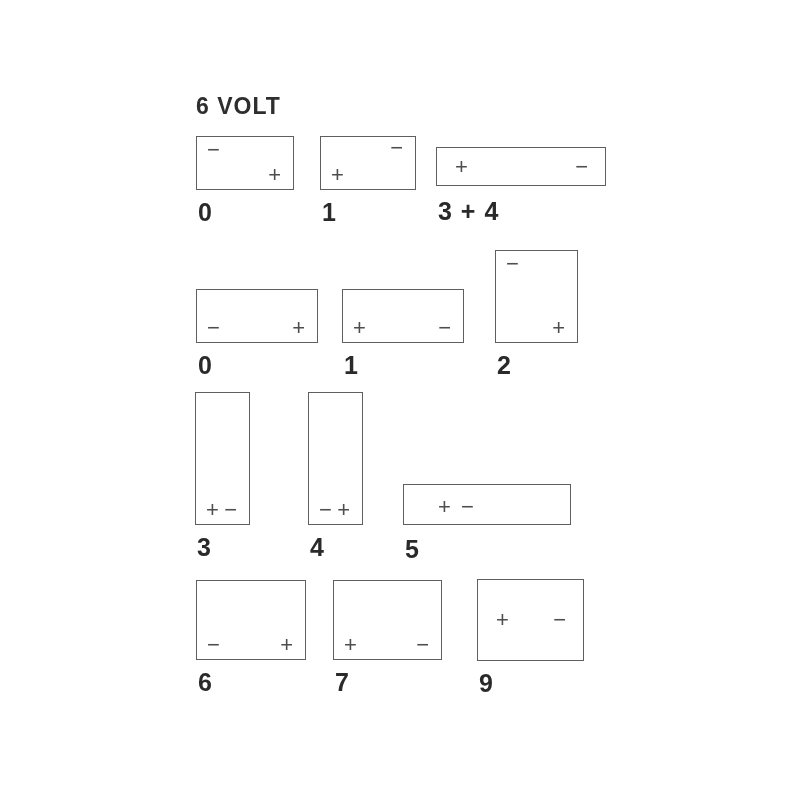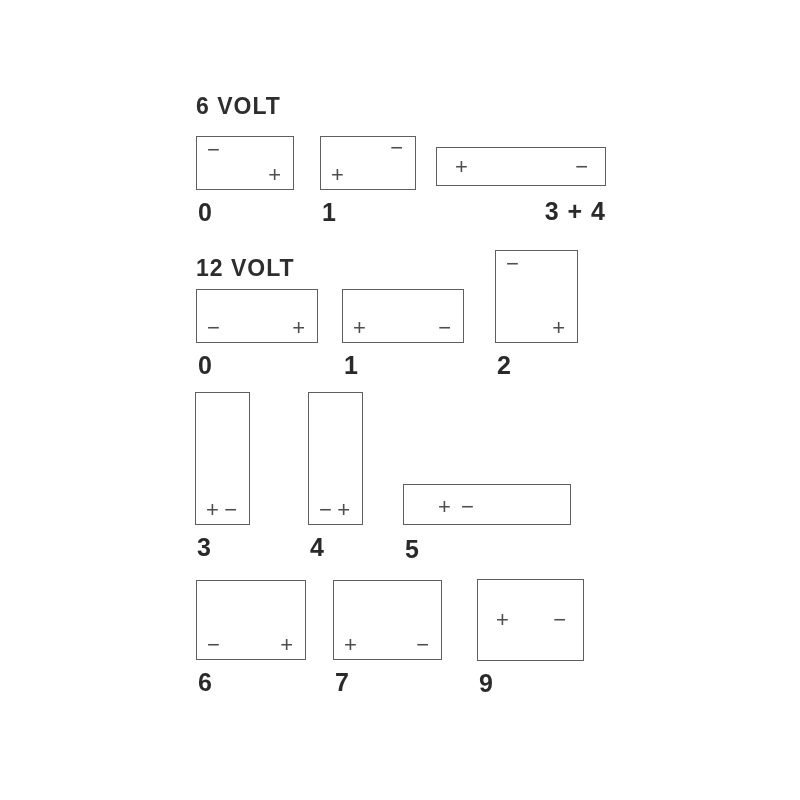--- a/index.html
+++ b/index.html
@@ -56,21 +56,21 @@
   .t-br  { bottom: 3px; right: 12px; }
   .t-ml  { top: 50%; margin-top: -11px; left: 18px; }
   .t-mr  { top: 50%; margin-top: -11px; right: 17px; }
   .t-ml2 { top: 50%; margin-top: -9px; left: 34px; }
   .t-ml3 { top: 50%; margin-top: -9px; left: 57px; }
 
   
   .a0  { left: 196px; top: 136px; } .a0 .box  { width: 96px;  height: 52px; }
   .a1  { left: 320px; top: 136px; } .a1 .box  { width: 94px;  height: 52px; }
   .a34 { left: 436px; top: 147px; } .a34 .box { width: 168px; height: 37px; }
-  .a34 .num { margin-top: 11px; text-align: right; }
+  .a34 .num { margin-top: 11px; }
 
   
   .b0 { left: 196px; top: 289px; } .b0 .box { width: 120px; height: 52px; }
   .b1 { left: 342px; top: 289px; } .b1 .box { width: 120px; height: 52px; }
   .b2 { left: 495px; top: 250px; } .b2 .box { width: 81px;  height: 91px; }
 
   
   .c3 { left: 195px; top: 392px; } .c3 .box { width: 53px;  height: 131px; }
   .c4 { left: 308px; top: 392px; } .c4 .box { width: 53px;  height: 131px; }
   .c5 { left: 403px; top: 484px; } .c5 .box { width: 166px; height: 39px; }
@@ -103,21 +103,20 @@
     <div class="num">1</div>
   </div>
   <div class="bx a34">
     <div class="box">
         <span class="term t-ml">+</span>
         <span class="term t-mr">−</span>
       </div>
     <div class="num">3 + 4</div>
   </div>
 
-  <div class="heading h12v">12 VOLT</div>
 
   <div class="bx b0">
     <div class="box">
         <span class="term t-bl">−</span>
         <span class="term t-br">+</span>
       </div>
     <div class="num">0</div>
   </div>
   <div class="bx b1">
     <div class="box">

